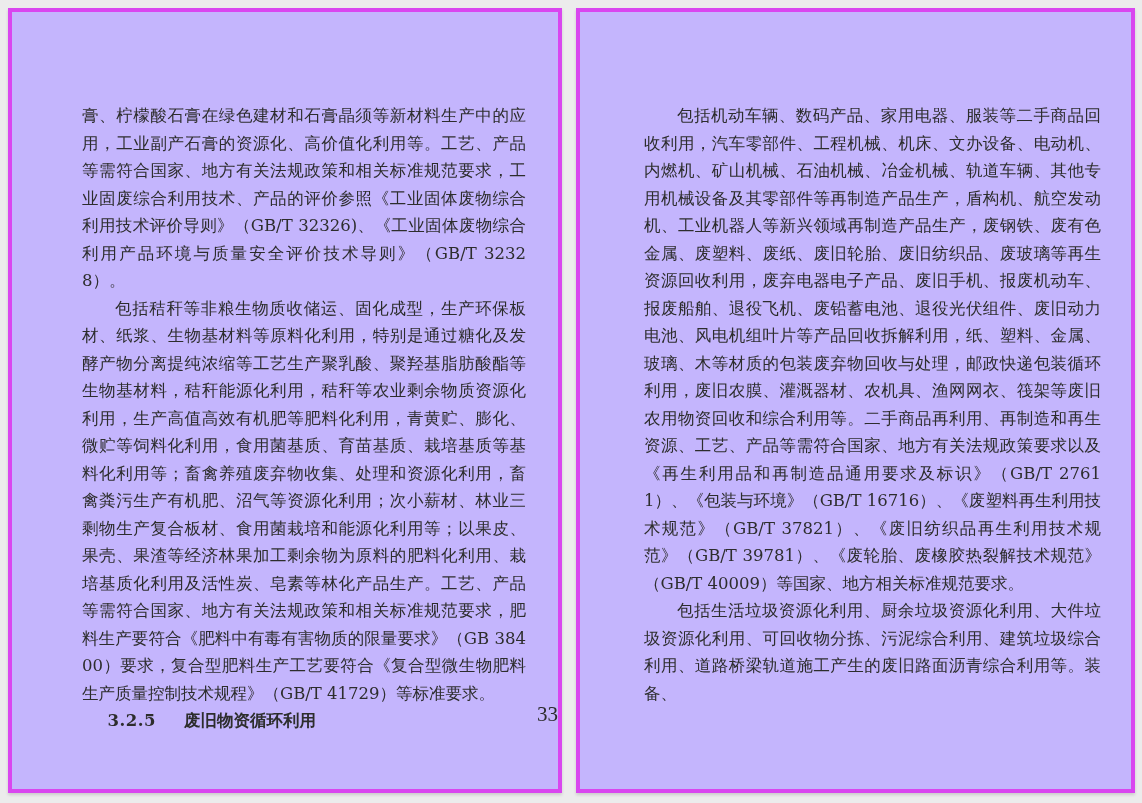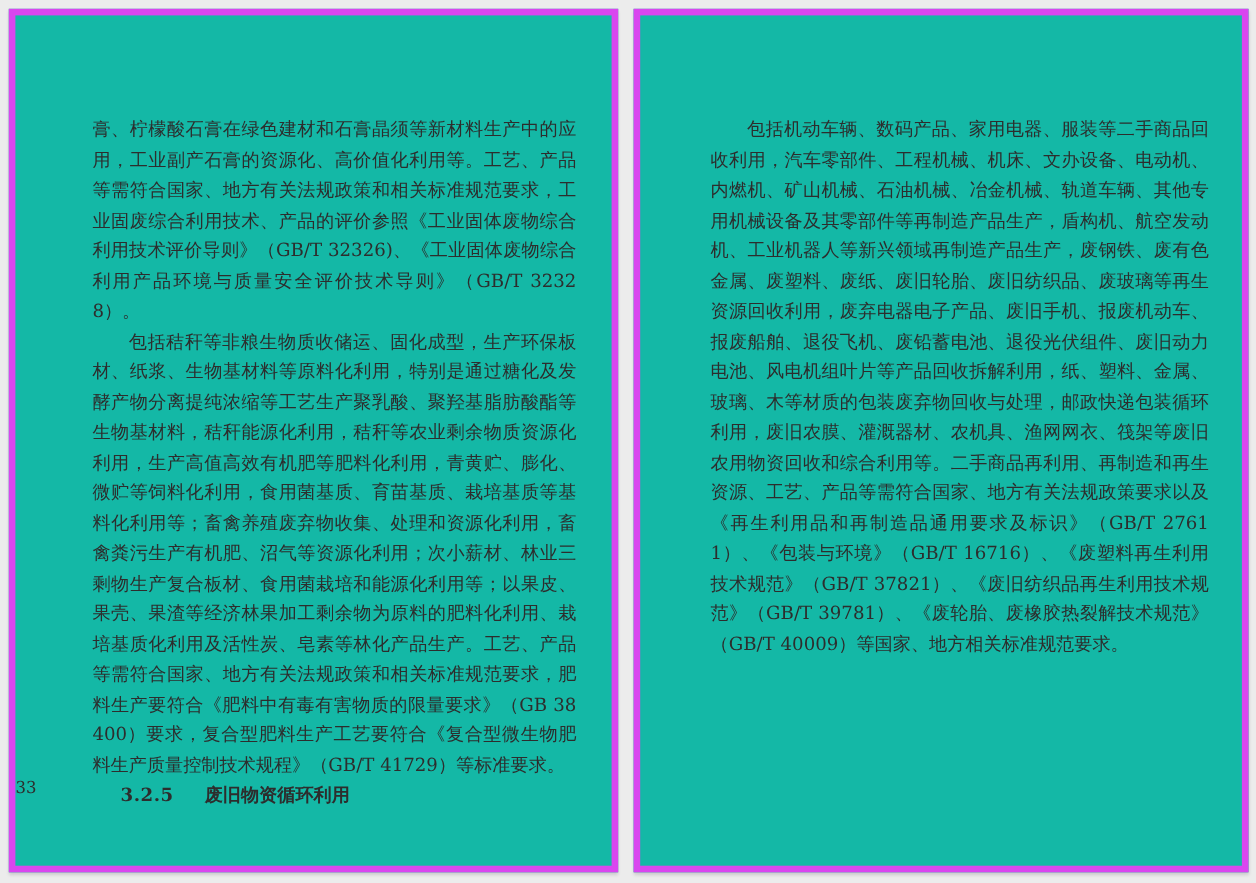--- a/index.html
+++ b/index.html
@@ -11,22 +11,22 @@
     overflow: hidden;
     font-family: "DejaVu Serif", "Liberation Serif", serif;
   }
   .spread {
     display: flex;
     gap: 14px;
     padding: 8px 0 0 8px;
     align-items: flex-start;
   }
   .page {
-    background: #14b8a6;
-    border: 6px solid #d946ef;
+    background: #c4b5fd;
+    border: 4px solid #d946ef;
     box-shadow: 0 2px 3px rgba(0,0,0,0.14);
     box-sizing: border-box;
     height: 785px;
     position: relative;
     color: #2d2d2d;
   }
   .page-left  { width: 554px; }
   .page-right { width: 559px; }
   .page-body {
     box-sizing: border-box;
@@ -49,35 +49,37 @@
     text-align: left;
     text-indent: 0;
     padding-left: 1.55em;
   }
   .h-num { margin-right: 1.7em; letter-spacing: 0.5px; }
   .page-number {
     position: absolute;
     bottom: 62px;
     left: 0;
     width: 100%;
-    text-align: left;
-    font-size: 15px;
+    text-align: right;
+    font-size: 21px;
     color: #2d2d2d;
+    font-family: Liberation Serif, serif;
   }
 </style>
 </head>
 <body>
 
 <div class="spread">
   <div class="page page-left">
     <div class="page-body">
         <p class="cont">膏、柠檬酸石膏在绿色建材和石膏晶须等新材料生产中的应用，工业副产石膏的资源化、高价值化利用等。工艺、产品等需符合国家、地方有关法规政策和相关标准规范要求，工业固废综合利用技术、产品的评价参照《工业固体废物综合利用技术评价导则》（GB/T 32326)、《工业固体废物综合利用产品环境与质量安全评价技术导则》（GB/T 32328）。</p>
         <p class="ind">包括秸秆等非粮生物质收储运、固化成型，生产环保板材、纸浆、生物基材料等原料化利用，特别是通过糖化及发酵产物分离提纯浓缩等工艺生产聚乳酸、聚羟基脂肪酸酯等生物基材料，秸秆能源化利用，秸秆等农业剩余物质资源化利用，生产高值高效有机肥等肥料化利用，青黄贮、膨化、微贮等饲料化利用，食用菌基质、育苗基质、栽培基质等基料化利用等；畜禽养殖废弃物收集、处理和资源化利用，畜禽粪污生产有机肥、沼气等资源化利用；次小薪材、林业三剩物生产复合板材、食用菌栽培和能源化利用等；以果皮、果壳、果渣等经济林果加工剩余物为原料的肥料化利用、栽培基质化利用及活性炭、皂素等林化产品生产。工艺、产品等需符合国家、地方有关法规政策和相关标准规范要求，肥料生产要符合《肥料中有毒有害物质的限量要求》（GB 38400）要求，复合型肥料生产工艺要符合《复合型微生物肥料生产质量控制技术规程》（GB/T 41729）等标准要求。</p>
         <p class="heading"><span class="h-num">3.2.5</span><span class="h-title">废旧物资循环利用</span></p>
       </div>
     <div class="page-number">33</div>
   </div>
   <div class="page page-right">
     <div class="page-body">
         <p class="ind">包括机动车辆、数码产品、家用电器、服装等二手商品回收利用，汽车零部件、工程机械、机床、文办设备、电动机、内燃机、矿山机械、石油机械、冶金机械、轨道车辆、其他专用机械设备及其零部件等再制造产品生产，盾构机、航空发动机、工业机器人等新兴领域再制造产品生产，废钢铁、废有色金属、废塑料、废纸、废旧轮胎、废旧纺织品、废玻璃等再生资源回收利用，废弃电器电子产品、废旧手机、报废机动车、报废船舶、退役飞机、废铅蓄电池、退役光伏组件、废旧动力电池、风电机组叶片等产品回收拆解利用，纸、塑料、金属、玻璃、木等材质的包装废弃物回收与处理，邮政快递包装循环利用，废旧农膜、灌溉器材、农机具、渔网网衣、筏架等废旧农用物资回收和综合利用等。二手商品再利用、再制造和再生资源、工艺、产品等需符合国家、地方有关法规政策要求以及《再生利用品和再制造品通用要求及标识》（GB/T 27611）、《包装与环境》（GB/T 16716）、《废塑料再生利用技术规范》（GB/T 37821）、《废旧纺织品再生利用技术规范》（GB/T 39781）、《废轮胎、废橡胶热裂解技术规范》（GB/T 40009）等国家、地方相关标准规范要求。</p>
+        <p class="ind">包括生活垃圾资源化利用、厨余垃圾资源化利用、大件垃圾资源化利用、可回收物分拣、污泥综合利用、建筑垃圾综合利用、道路桥梁轨道施工产生的废旧路面沥青综合利用等。装备、</p>
       </div>
   </div>
 </div>
 
 </body></html>

